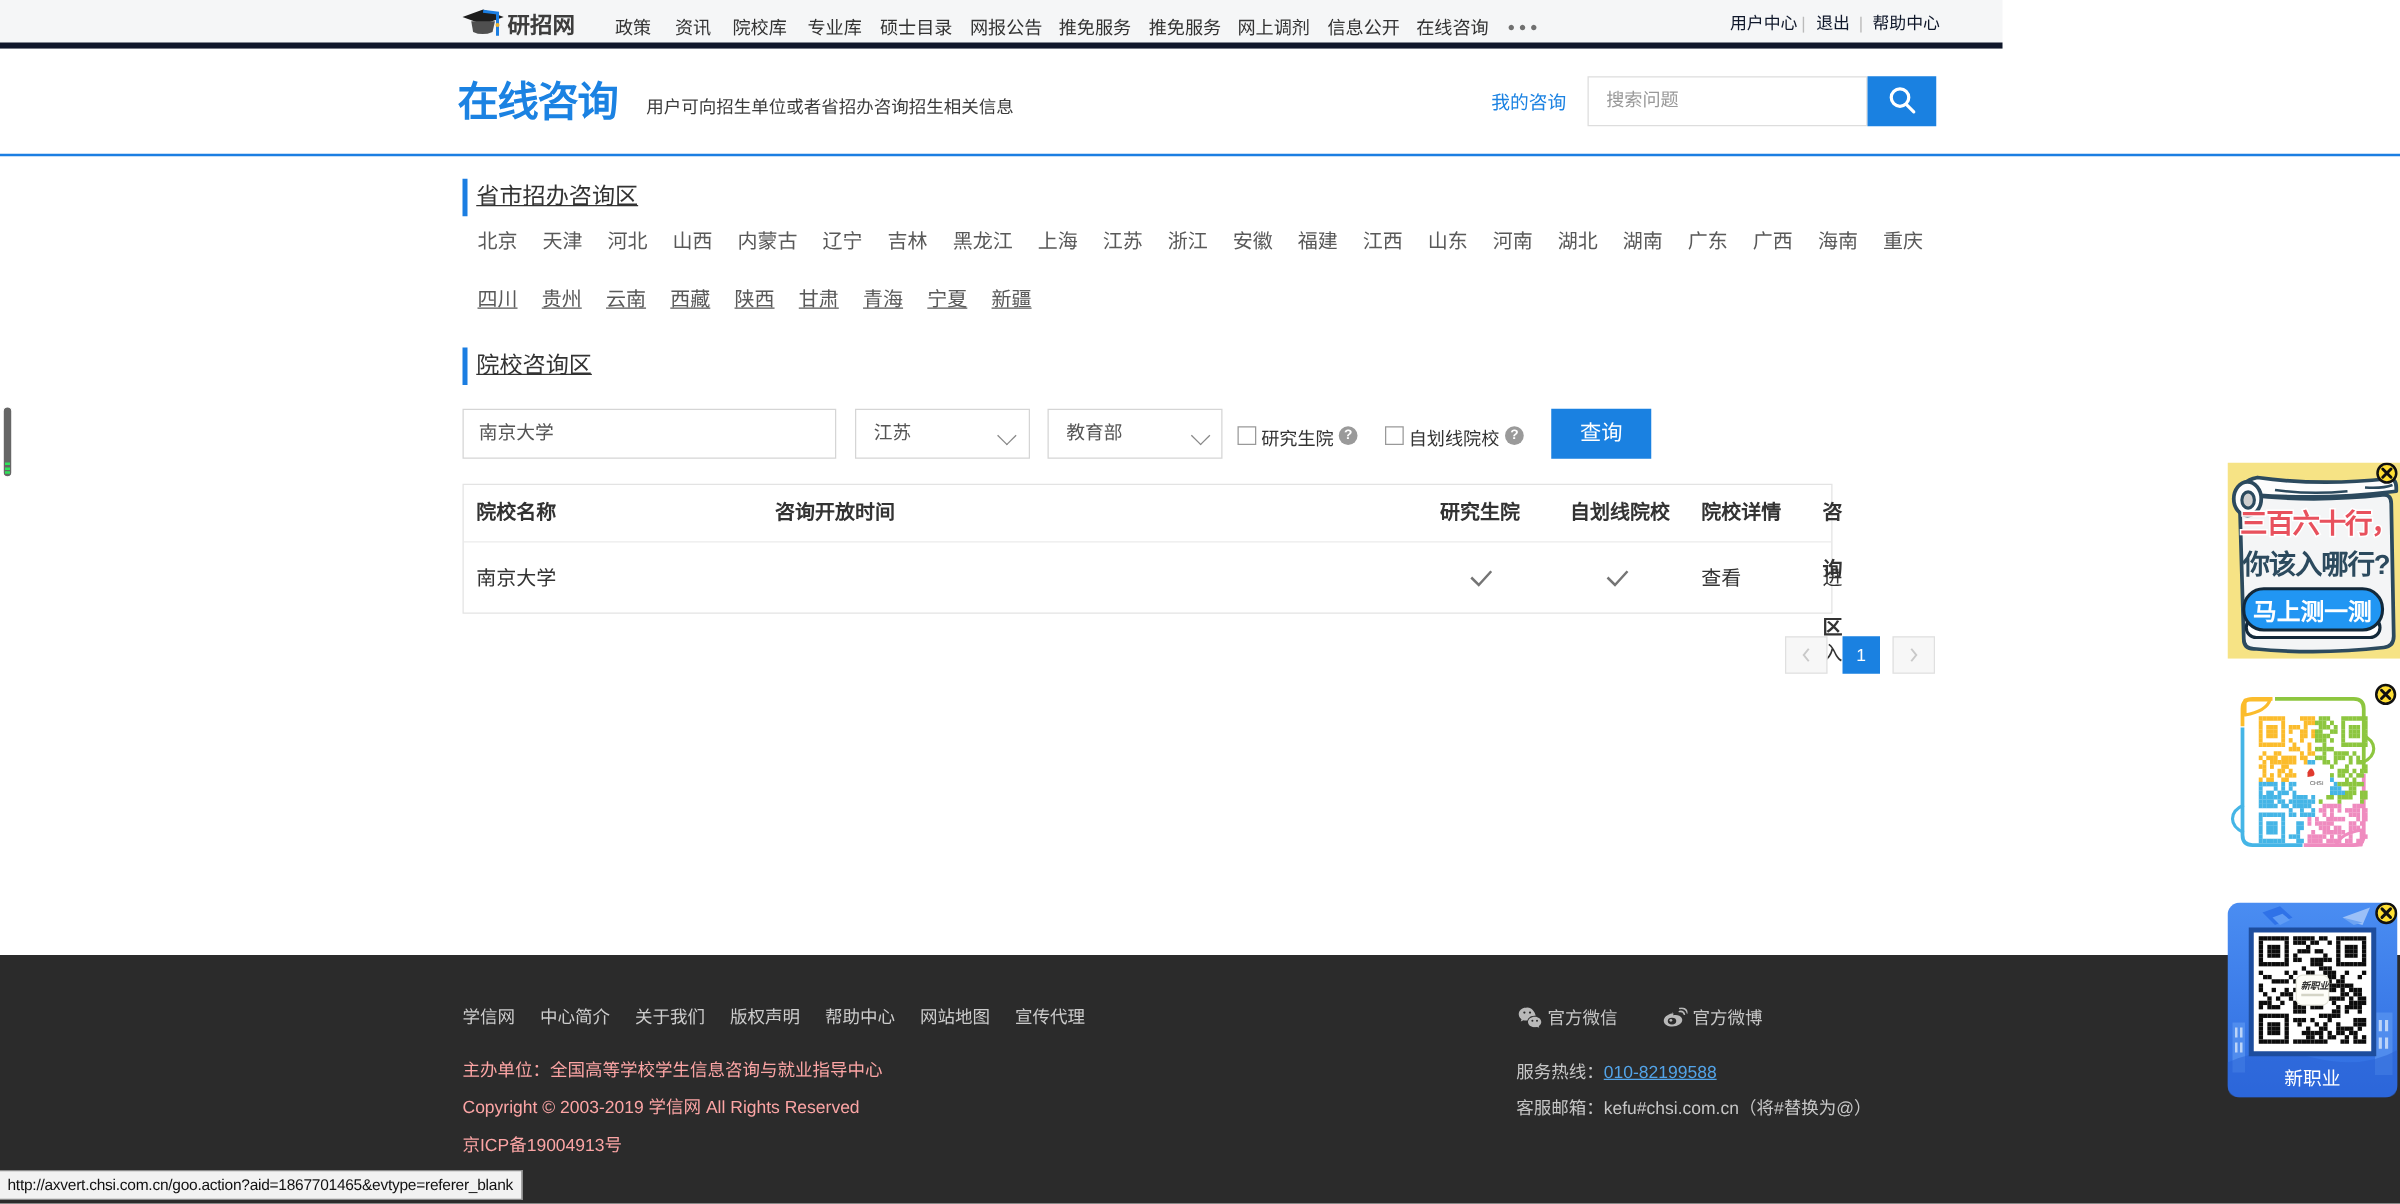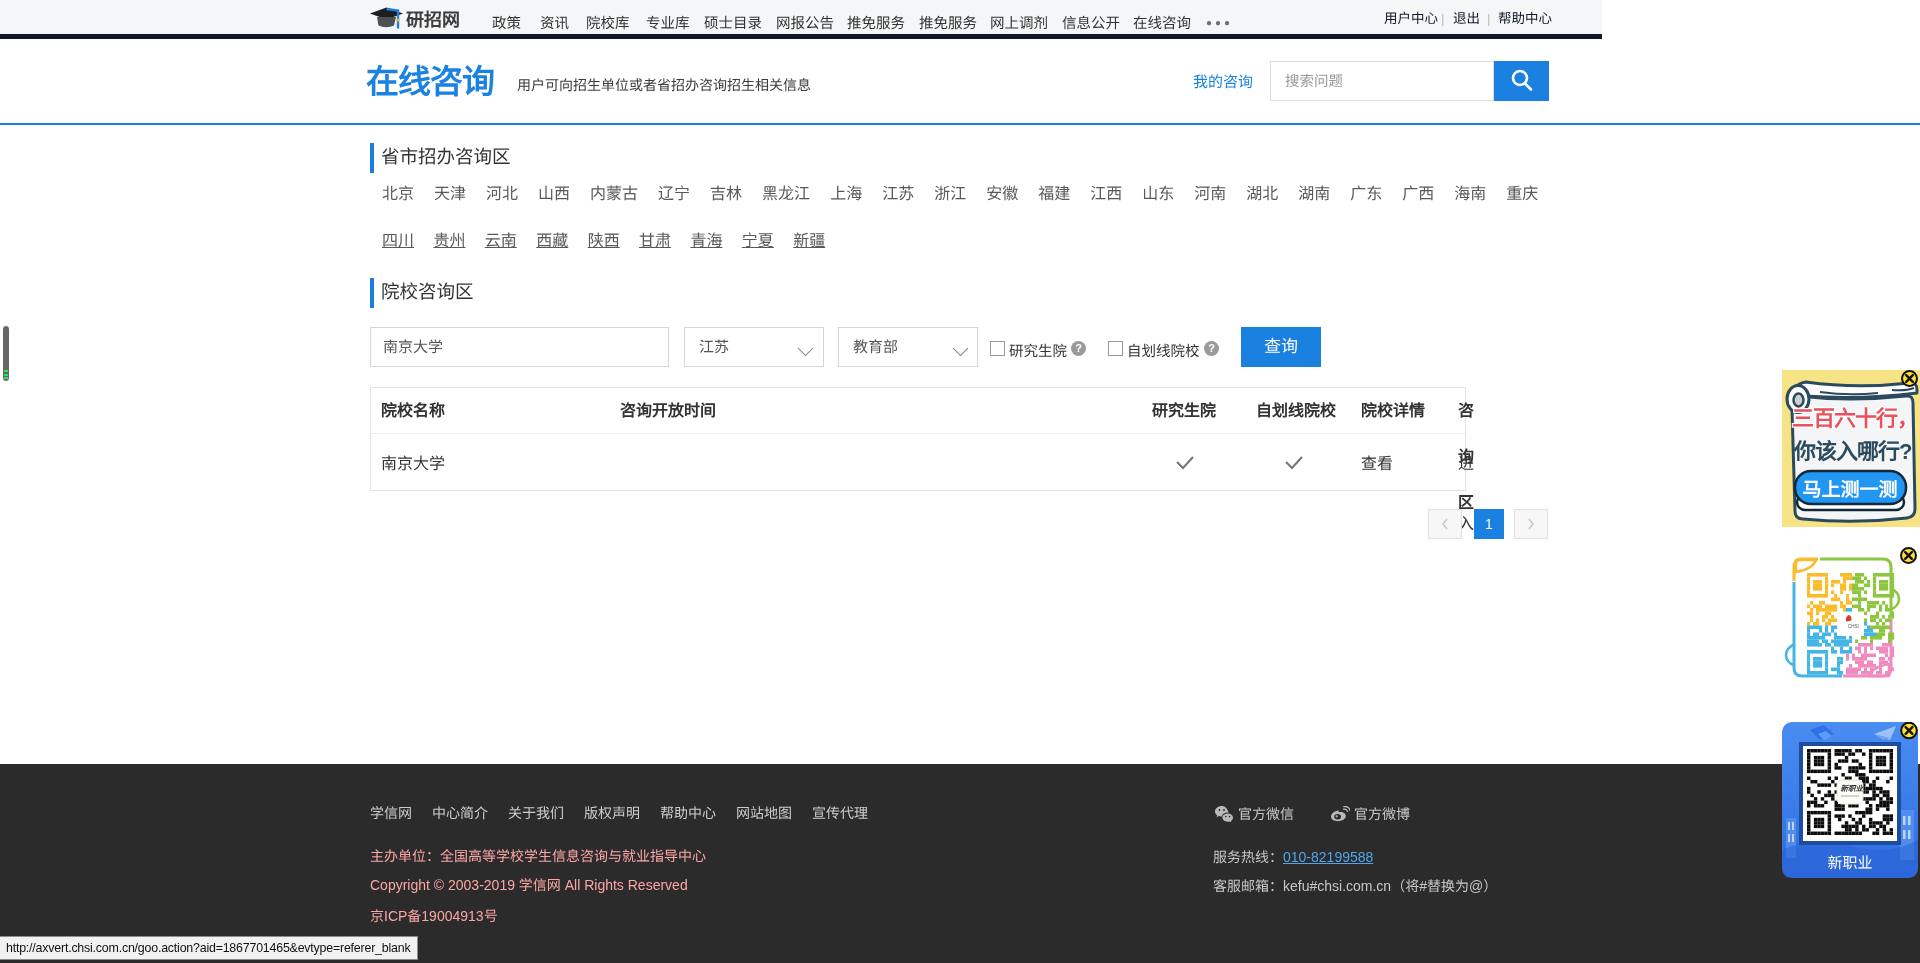--- a/index.html
+++ b/index.html
@@ -17,21 +17,21 @@
 
 
 #header { position:absolute; left:0; top:39px; width:1920px; height:86px; background:#fff; border-bottom:2px solid #1b7ee2; }
 #htitle { position:absolute; left:366px; top:65px; line-height:33px; font-size:33px; font-weight:bold; color:#1b82e2; letter-spacing:-1px; }
 #hsub { position:absolute; left:517px; top:74px; font-size:14px; color:#3b3b3b; }
 #myzx { position:absolute; left:1193px; top:70px; font-size:15px; color:#1b82e2; }
 #sinput { position:absolute; left:1270px; top:61px; width:224px; height:40px; border:1px solid #ddd; background:#fff; font-size:14.5px; color:#999; line-height:38px; padding-left:14px; }
 #sbtn { position:absolute; left:1494px; top:61px; width:55px; height:40px; background:#1a81e1; }
 
 
-.sectitle { position:absolute; left:370px; width:500px; height:30px; border-left:4px solid #1b7ee2; padding-left:7px; font-size:18.5px; color:#333; line-height:28px; }
+.sectitle { position:absolute; left:370px; width:500px; height:30px; border-left:4px solid #1b7ee2; padding-left:7px; font-size:18.5px; color:#333; line-height:28px;text-decoration:underline; }
 
 
 .prow { position:absolute; left:382px; width:1170px; font-size:16px; color:#595959; white-space:nowrap; }
 .prow a { color:#595959; text-decoration:none; display:inline-block; margin-right:20px; }
 #prow2 a { margin-right:19.4px;text-decoration:underline; }
 
 
 .finput { position:absolute; border:1px solid #d5d5d5; background:#fff; height:40px; font-size:15px; color:#555; line-height:38px; padding-left:12px; }
 .fsel { position:absolute; border:1px solid #d5d5d5; background:#fff; height:40px; font-size:15px; color:#555; line-height:38px; padding-left:14px; }
 .chev { position:absolute; width:11px; height:11px; border-right:1.5px solid #888; border-bottom:1.5px solid #888; transform:rotate(45deg); }

